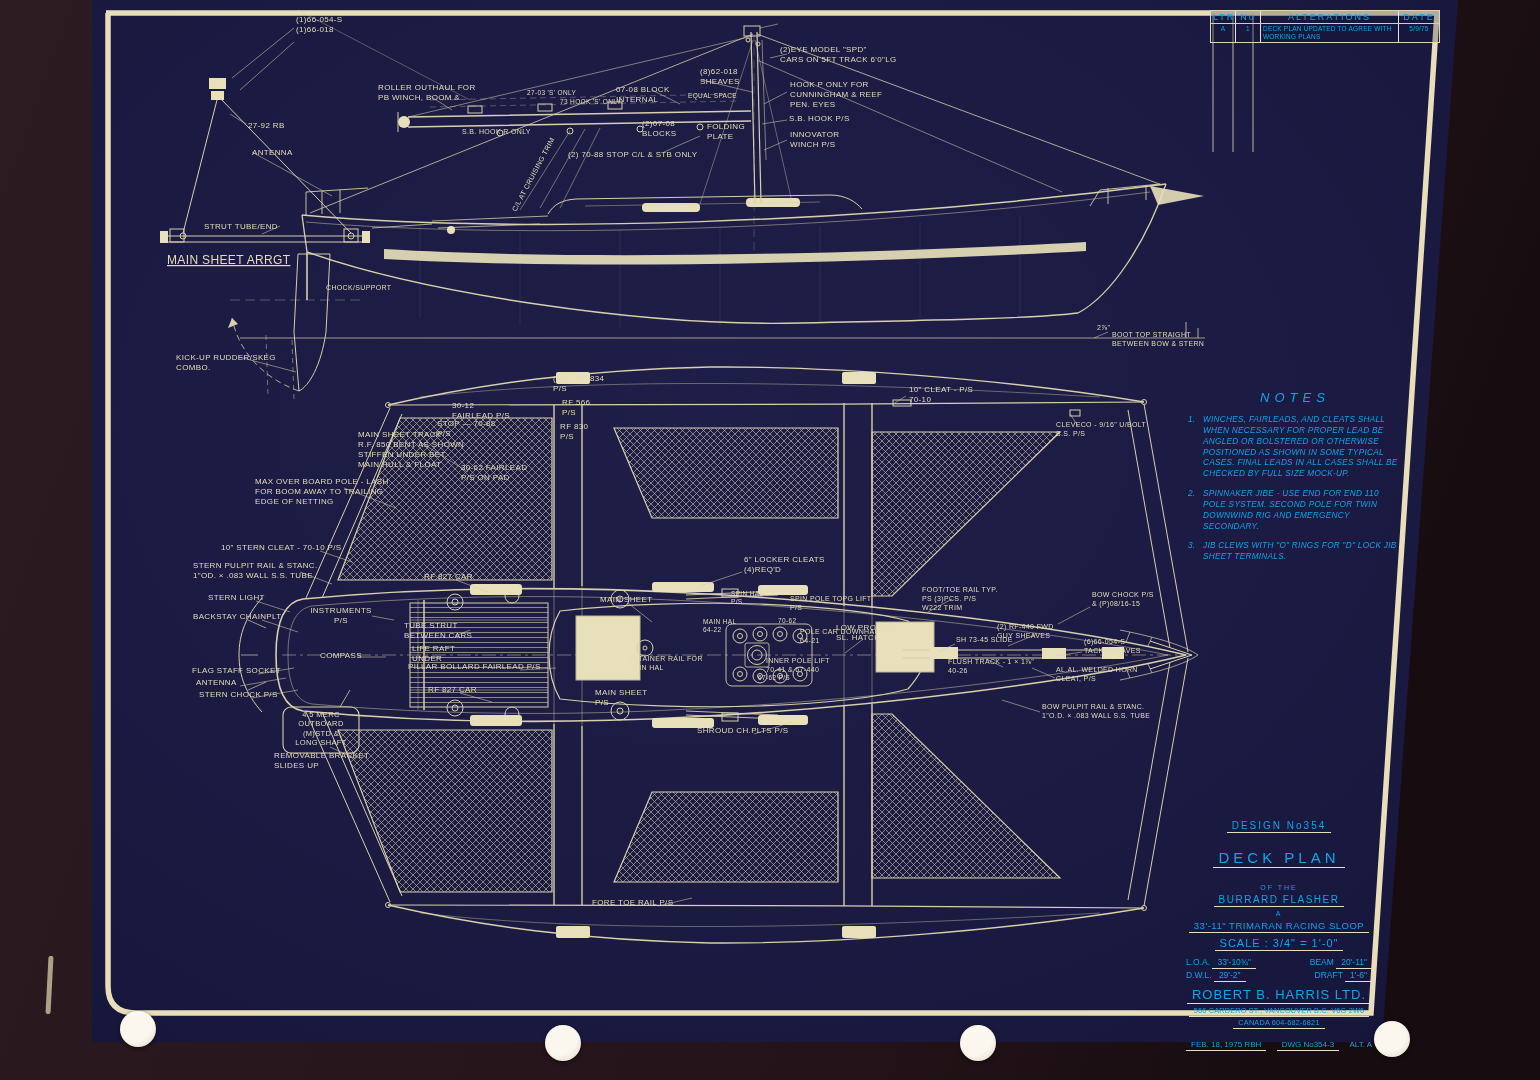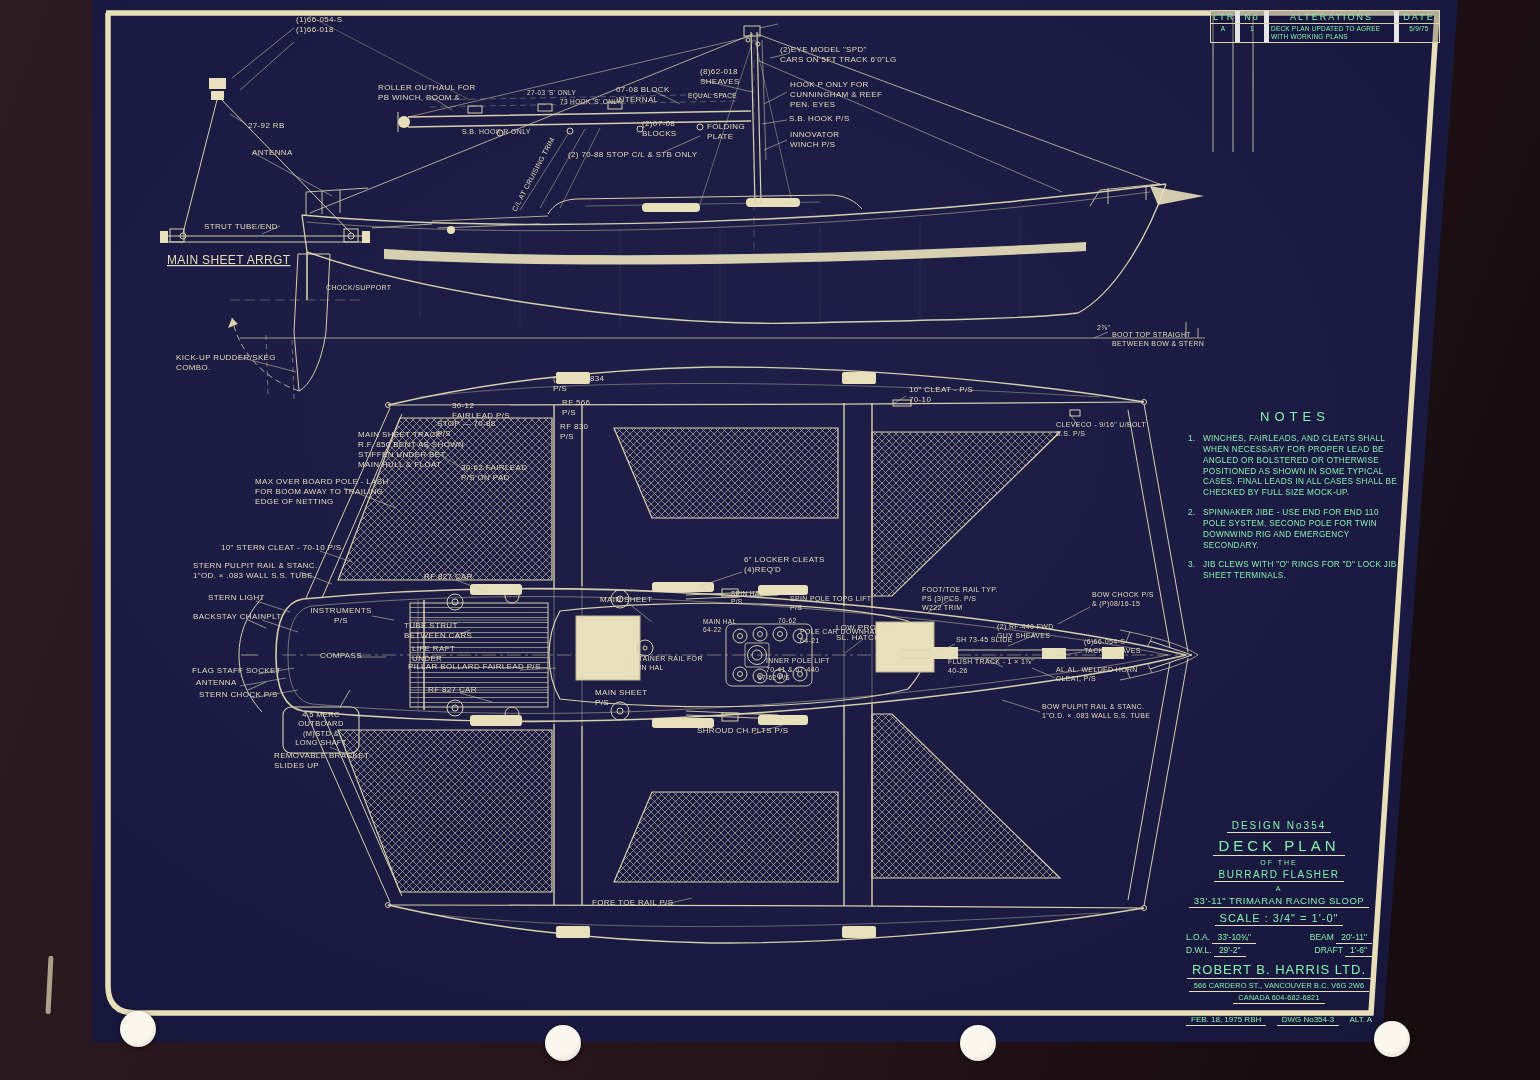--- a/index.html
+++ b/index.html
@@ -1,43 +1,43 @@
 <!DOCTYPE html>
 <html><head>
 <meta charset="utf-8">
 <style>
   html,body{margin:0;padding:0;background:#20131a;}
   body{width:1540px;height:1080px;overflow:hidden;font-family:"Liberation Sans",sans-serif;}
   .stage{position:relative;width:1540px;height:1080px;}
   svg{position:absolute;left:0;top:0;}
   svg text{fill:#e6ddb8;font-family:"Liberation Sans",sans-serif;letter-spacing:.35px;}
-  .block{position:absolute;color:#86efac;}
+  .block{position:absolute;color:#0ea5e9;}
   
   .alter{left:1210px;top:10px;width:228px;border:1.5px solid #e0d7b2;background:rgba(20,20,55,.25);}
   .arow{display:flex;align-items:stretch;}
   .arow+.arow{border-top:1px solid #d9d0ab;}
-  .arow span{display:block;padding:1px 2px;border-left:5px solid #e5e5e5;}
+  .arow span{display:block;padding:1px 2px;border-left:1px solid #e5e5e5;}
   .arow span:first-child{border-left:none;}
   .ac1{width:20px;text-align:center;}
   .ac2{width:20px;text-align:center;}
   .ac3{flex:1;text-align:center;}
   .ac4{width:36px;text-align:center;}
   .ahead{font-size:9px;letter-spacing:2px;}
   .abody{font-size:6.5px;line-height:1.25;letter-spacing:.2px;}
   .abody .ac3{text-align:left;}
   
-  .notes{left:1188px;top:408px;width:214px;font-size:8.2px;line-height:1.32;letter-spacing:.3px;}
+  .notes{left:1188px;top:389px;width:214px;font-size:8.2px;line-height:1.32;letter-spacing:.3px;font-style:italic;}
   .notes-title{text-align:center;font-size:13px;letter-spacing:5px;margin-bottom:9px;}
   .note-item{display:flex;gap:5px;margin-bottom:9px;}
   .note-num{width:10px;flex:none;}
   
   .tb{left:1186px;top:820px;width:186px;text-align:center;}
   .u{display:inline-block;border-bottom:1.3px solid #e7debb;padding:0 5px 1px;}
-  .tb-design{font-size:10px;letter-spacing:2px;margin-bottom:4px;}
-  .tb-title{font-size:15px;letter-spacing:4px;margin-bottom:3px;}
+  .tb-design{font-size:10px;letter-spacing:2px;margin-bottom:16px;}
+  .tb-title{font-size:15px;letter-spacing:4px;margin-bottom:16px;}
   .tb-small{font-size:7px;letter-spacing:2px;margin:3px 0;}
   .tb-name{font-size:10px;letter-spacing:1.5px;margin-bottom:2px;}
   .tb-type{font-size:9.5px;letter-spacing:.5px;margin-bottom:4px;}
   .tb-scale{font-size:11px;letter-spacing:1px;margin:4px 0 6px;}
   .dims{display:flex;justify-content:space-between;font-size:8.5px;margin:1px 0;}
   .tb-firm{font-size:13px;letter-spacing:1px;margin:5px 0 2px;}
   .tb-addr{font-size:7.3px;letter-spacing:.2px;margin:1px 0;}
   .tb-foot{display:flex;justify-content:space-between;font-size:8px;margin-top:11px;}
   
   .hole{position:absolute;width:36px;height:36px;border-radius:50%;

